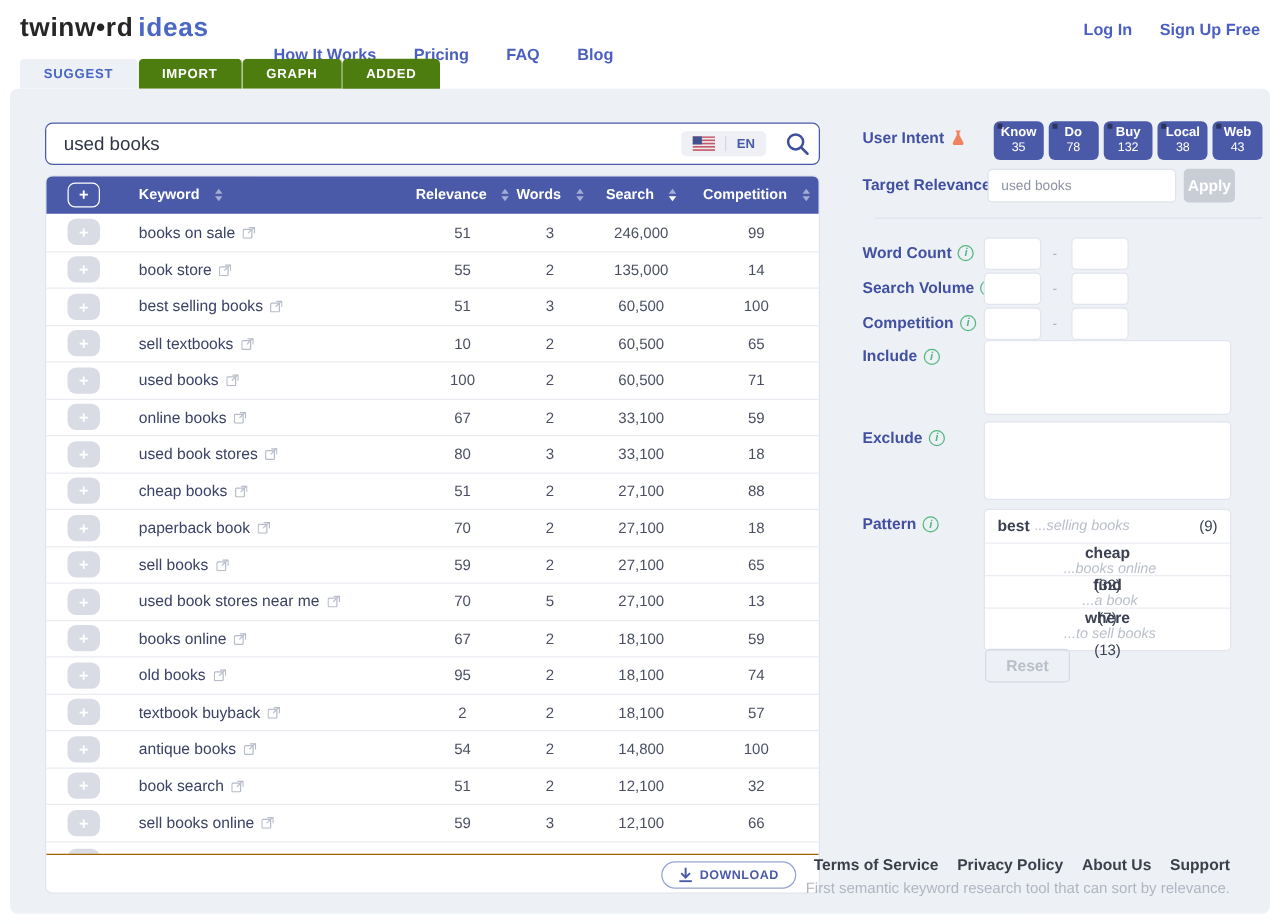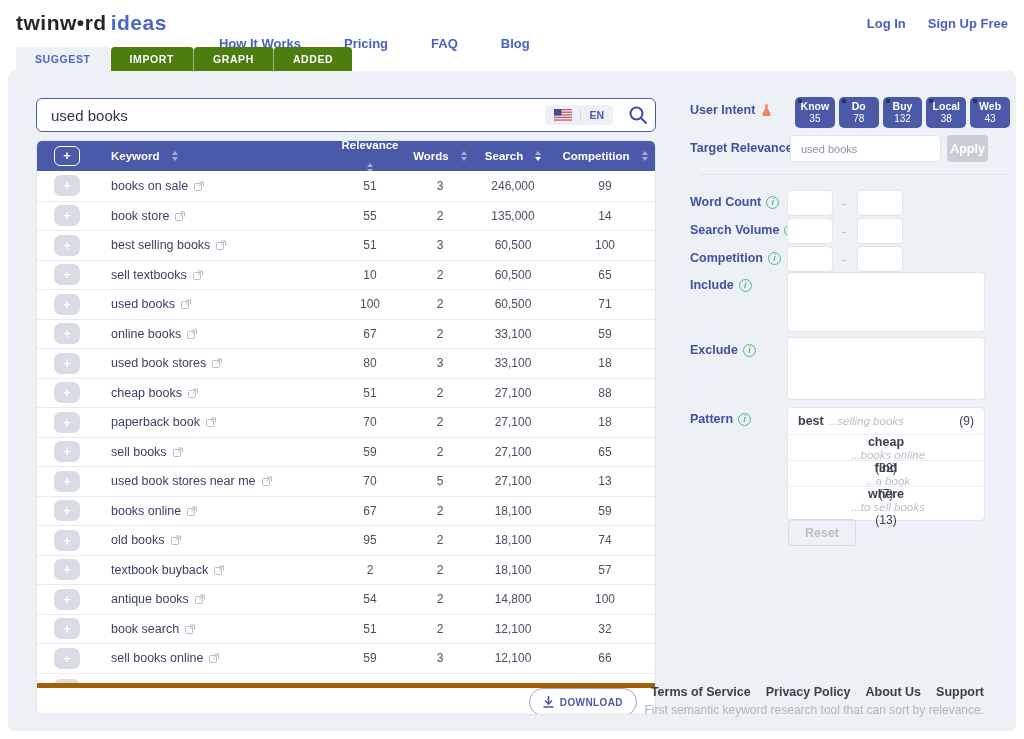--- a/index.html
+++ b/index.html
@@ -2,21 +2,21 @@
 <html><head>
 <meta charset="utf-8">
 <style>
   * { margin:0; padding:0; box-sizing:border-box; }
   html,body { width:1024px; height:739px; background:#fff; font-family:"Liberation Sans", sans-serif; overflow:hidden; }
 
   
   .navbar { position:absolute; left:0; top:0; width:1024px; height:46px; background:#fff; display:flex; align-items:center; }
   .logo { margin-left:16px; font-size:21px; font-weight:bold; letter-spacing:.5px; color:#262626; cursor:pointer; }
   .logo .ideas { color:#4a67c5; font-weight:600; margin-left:4px; }
-  .nav-links { display:flex; gap:43px; margin-left:52px;margin-top:41px; }
+  .nav-links { display:flex; gap:30px; margin-left:52px;margin-top:41px; }
   .nav-link { font-size:13px; font-weight:600; color:#4a5fc0; cursor:pointer; }
   .auth { position:absolute; right:16px; display:flex; gap:22px; }
   .auth .nav-link { font-size:13px; }
 
   
   .tabs { position:absolute; left:16px; top:47px; display:flex; }
   .tab { height:24px; line-height:24px; padding:0 19px; font-size:10.5px; font-weight:bold; letter-spacing:.6px;
          background:#4d7c0f; color:#fff; border-right:1px solid rgba(255,255,255,.45); border-radius:4px 4px 0 0; cursor:pointer; }
   .tab:last-child { border-right:none; }
   .tab.active { background:#edf0f5; color:#4a67c5; }
@@ -33,40 +33,40 @@
 
   
   .table-card { position:absolute; left:36px; top:140px; width:620px; height:575px; background:#fff;
                 border:1px solid #e2e5ee; border-radius:6px; overflow:hidden; display:flex; flex-direction:column; }
   .t-header { height:30px; background:#4a5aa8; display:flex; align-items:center; flex:none; }
   .hd-plus { width:60px; display:flex; justify-content:center; }
   .hd-plus-btn { width:26px; height:20px; border:1.5px solid #fff; border-radius:6px; background:transparent; color:#fff;
                  font-size:13px; line-height:16px; font-weight:bold; cursor:pointer; }
   .hcell { font-size:11.5px; font-weight:bold; color:#fff; display:flex; align-items:center; justify-content:center; gap:12px; }
   .hc-kw { flex:1; justify-content:flex-start; padding-left:14px; }
-  .c-rel { width:78px;flex-direction:column; } .c-words { width:62px; } .c-search { width:84px; } .c-comp { width:100px; }
+  .c-rel { width:78px; } .c-words { width:62px; } .c-search { width:84px; } .c-comp { width:100px; }
   .sort { display:inline-flex; flex-direction:column; gap:2px; cursor:pointer; }
   .sort .up { width:0; height:0; border-left:3.5px solid transparent; border-right:3.5px solid transparent; border-bottom:4px solid rgba(255,255,255,.5); }
   .sort .dn { width:0; height:0; border-left:3.5px solid transparent; border-right:3.5px solid transparent; border-top:4px solid rgba(255,255,255,.5); }
   .sort.active-desc .dn { border-top-color:#fff; }
 
   .rows { height:512px; overflow:hidden; flex:none; }
   .trow { height:29.5px; display:flex; align-items:center; }
   .trow + .trow, .trow.partial { border-top:1px solid #e9ebf1; }
   .cell-plus { width:60px; display:flex; justify-content:center; }
   .row-add { width:26px; height:21px; background:#d9dce4; border:none; border-radius:7px; color:#fff; font-size:13px;
              font-weight:bold; line-height:19px; cursor:pointer; }
   .cell-kw { flex:1; display:flex; align-items:center; padding-left:14px; }
   .kw-link { display:inline-flex; align-items:center; gap:6px; cursor:pointer; }
   .kw-text { font-size:12.5px; color:#3b4266; }
   .cell-num { font-size:12px; color:#4a4f63; text-align:center; }
   .trow.partial { height:12px; align-items:flex-start; overflow:hidden; }
   .trow.partial .row-add { margin-top:5px; }
 
-  .t-footer { height:33px; border-top:5px solid #a16207; display:flex; justify-content:flex-end; flex:none; }
+  .t-footer { height:33px; border-top:1px solid #a16207; display:flex; align-items:center; justify-content:flex-end; flex:none; }
   .download-btn { display:flex; align-items:center; gap:6px; border:1.5px solid #97a3cf; background:#fff; border-radius:14px;
                   padding:4px 13px; margin-right:18px; color:#4a5aa8; font-size:10px; font-weight:bold; letter-spacing:.4px; cursor:pointer; }
 
   
   .rp-label { position:absolute; font-size:12.5px; font-weight:bold; color:#4150a0; display:flex; align-items:center; gap:5px; }
   .flask { width:13px; height:14px; }
   .info-icon { width:13px; height:13px; border:1.5px solid #53b87f; border-radius:50%; color:#53b87f; font-size:9px; font-weight:bold;
                display:inline-flex; align-items:center; justify-content:center; font-style:italic; }
 
   .intent-group { position:absolute; left:795px; top:97px; width:215px; display:flex; gap:4px; }

